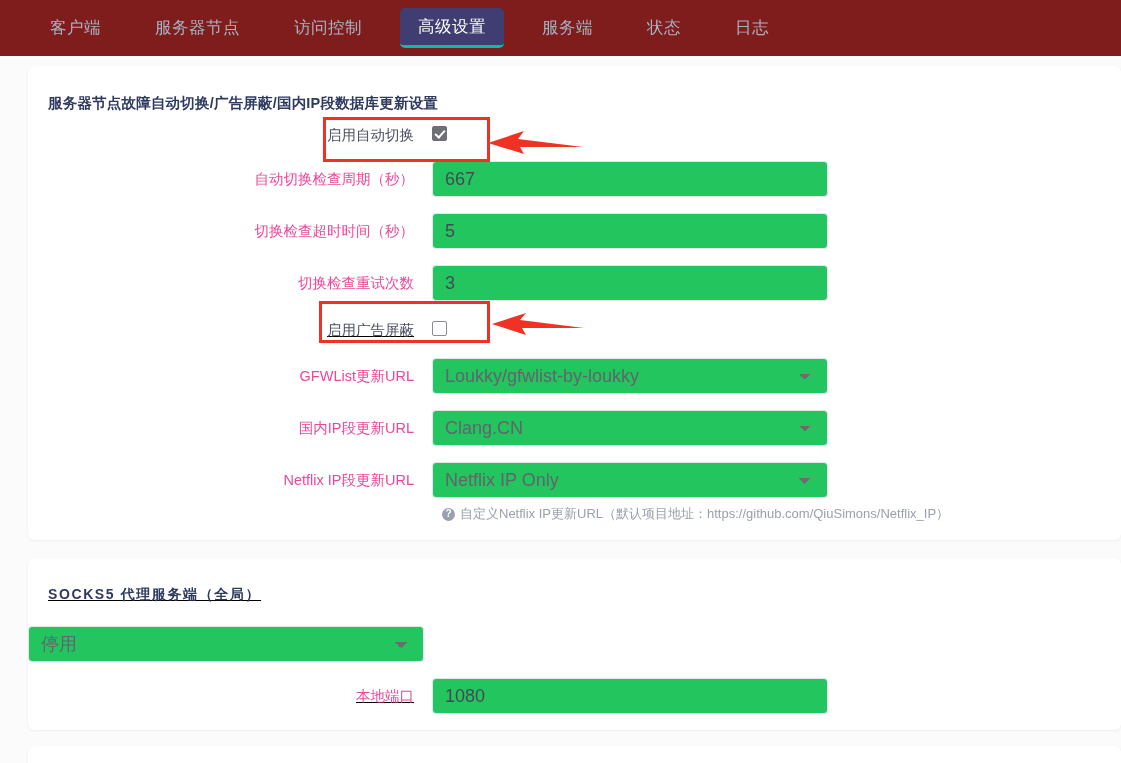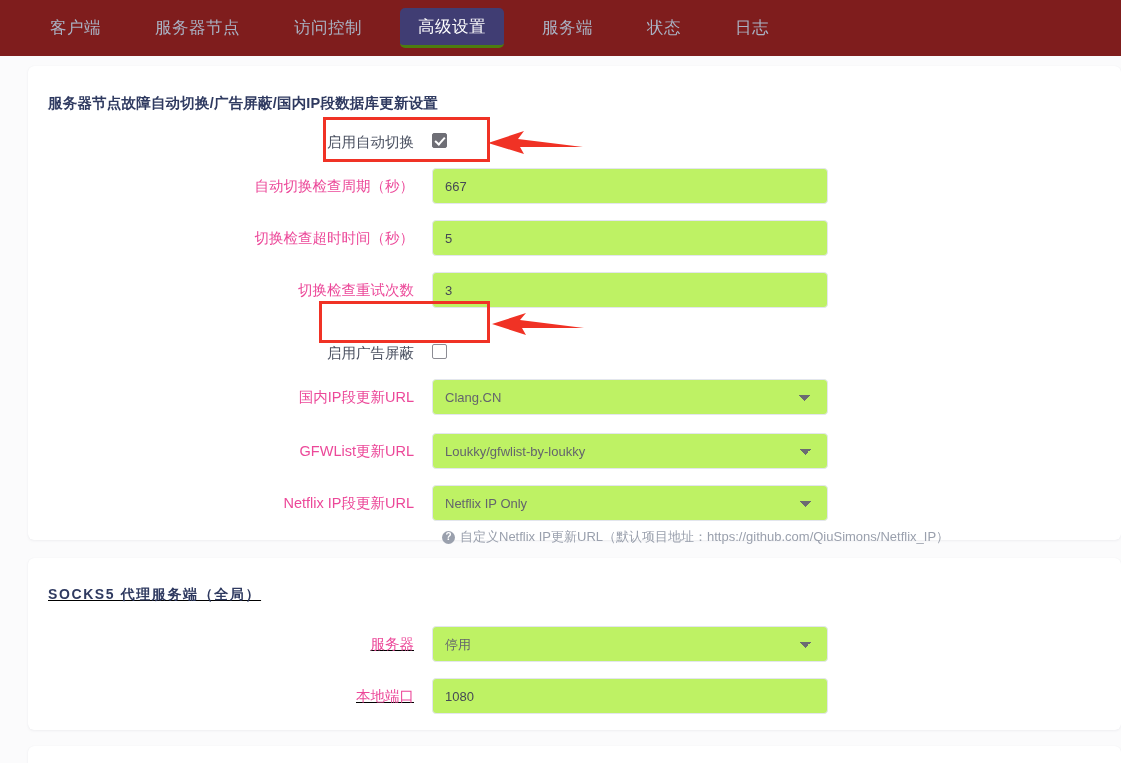--- a/index.html
+++ b/index.html
@@ -35,21 +35,21 @@
     margin-right: 22px;
     border-radius: 4px;
     letter-spacing: 0.5px;
     white-space: nowrap;
     cursor: pointer;
     line-height: 1.2;
   }
   .tab.active {
     background: #403d73;
     color: #ffffff;
-    border-bottom: 3px solid #4d7c0f;
+    border-bottom: 3px solid #14b8a6;
     border-radius: 5px;
     padding: 9px 18px 8px 18px;
   }
 
   
   .card {
     position: absolute;
     left: 28px;
     width: 1093px;
     background: #ffffff;
@@ -83,22 +83,22 @@
     color: #ec4899;
     white-space: nowrap;
   }
   .row .ctl { flex: 0 0 auto; }
 
   input.txt, select.sel {
     width: 396px;
     height: 36px;
     border: 1px solid #e3e6ed;
     border-radius: 4px;
-    background: #bef264;
-    font-size: 13px;
+    background: #22c55e;
+    font-size: 18px;
     color: #464a55;
     padding: 0 12px;
     outline: none;
     font-family: "Liberation Sans", "DejaVu Sans", sans-serif;
   }
   select.sel {
     appearance: none;
     -webkit-appearance: none;
     color: #63646c;
     background-image:
@@ -189,21 +189,21 @@
     <div class="tab active">高级设置</div>
     <div class="tab">服务端</div>
     <div class="tab">状态</div>
     <div class="tab">日志</div>
   </div>
 
   <div class="card" id="card-advanced">
 
     <div class="section-title">服务器节点故障自动切换/广告屏蔽/国内IP段数据库更新设置</div>
 
-    <div class="chkrow" style="margin-top:20px;">
+    <div class="chkrow" style="margin-top:13px;">
       <div class="lbl">启用自动切换</div>
       <div class="ctl">
         <span class="chkbox checked"></span>
       </div>
     </div>
 
     <div class="row">
       <div class="lbl">自动切换检查周期（秒）</div>
       <div class="ctl">
         <input class="txt" type="text" value="667" style="">
@@ -217,41 +217,41 @@
       </div>
     </div>
 
     <div class="row">
       <div class="lbl">切换检查重试次数</div>
       <div class="ctl">
         <input class="txt" type="text" value="3" style="">
       </div>
     </div>
 
-    <div class="chkrow" style="margin-top:36px;">
+    <div class="chkrow" style="margin-top:20px;text-decoration:underline;">
       <div class="lbl">启用广告屏蔽</div>
       <div class="ctl">
         <span class="chkbox"></span>
+      </div>
+    </div>
+
+    <div class="row" style="margin-top:18px;">
+      <div class="lbl">GFWList更新URL</div>
+      <div class="ctl">
+        <select class="sel">
+          <option>Loukky/gfwlist-by-loukky</option>
+        </select>
       </div>
     </div>
 
     <div class="row">
       <div class="lbl">国内IP段更新URL</div>
       <div class="ctl">
         <select class="sel">
           <option>Clang.CN</option>
-        </select>
-      </div>
-    </div>
-
-    <div class="row" style="margin-top:18px;">
-      <div class="lbl">GFWList更新URL</div>
-      <div class="ctl">
-        <select class="sel">
-          <option>Loukky/gfwlist-by-loukky</option>
         </select>
       </div>
     </div>
 
     <div class="row">
       <div class="lbl">Netflix IP段更新URL</div>
       <div class="ctl">
         <select class="sel">
           <option>Netflix IP Only</option>
         </select>
@@ -266,21 +266,20 @@
       </div>
     </div>
 
   </div>
 
   <div class="card" id="card-socks5">
 
     <div class="section-title spaced">SOCKS5 代理服务端（全局）</div>
 
     <div class="row" style="margin-top:22px;">
-      <div class="lbl">服务器</div>
       <div class="ctl">
         <select class="sel">
           <option>停用</option>
         </select>
       </div>
     </div>
 
     <div class="row">
       <div class="lbl">本地端口</div>
       <div class="ctl">

